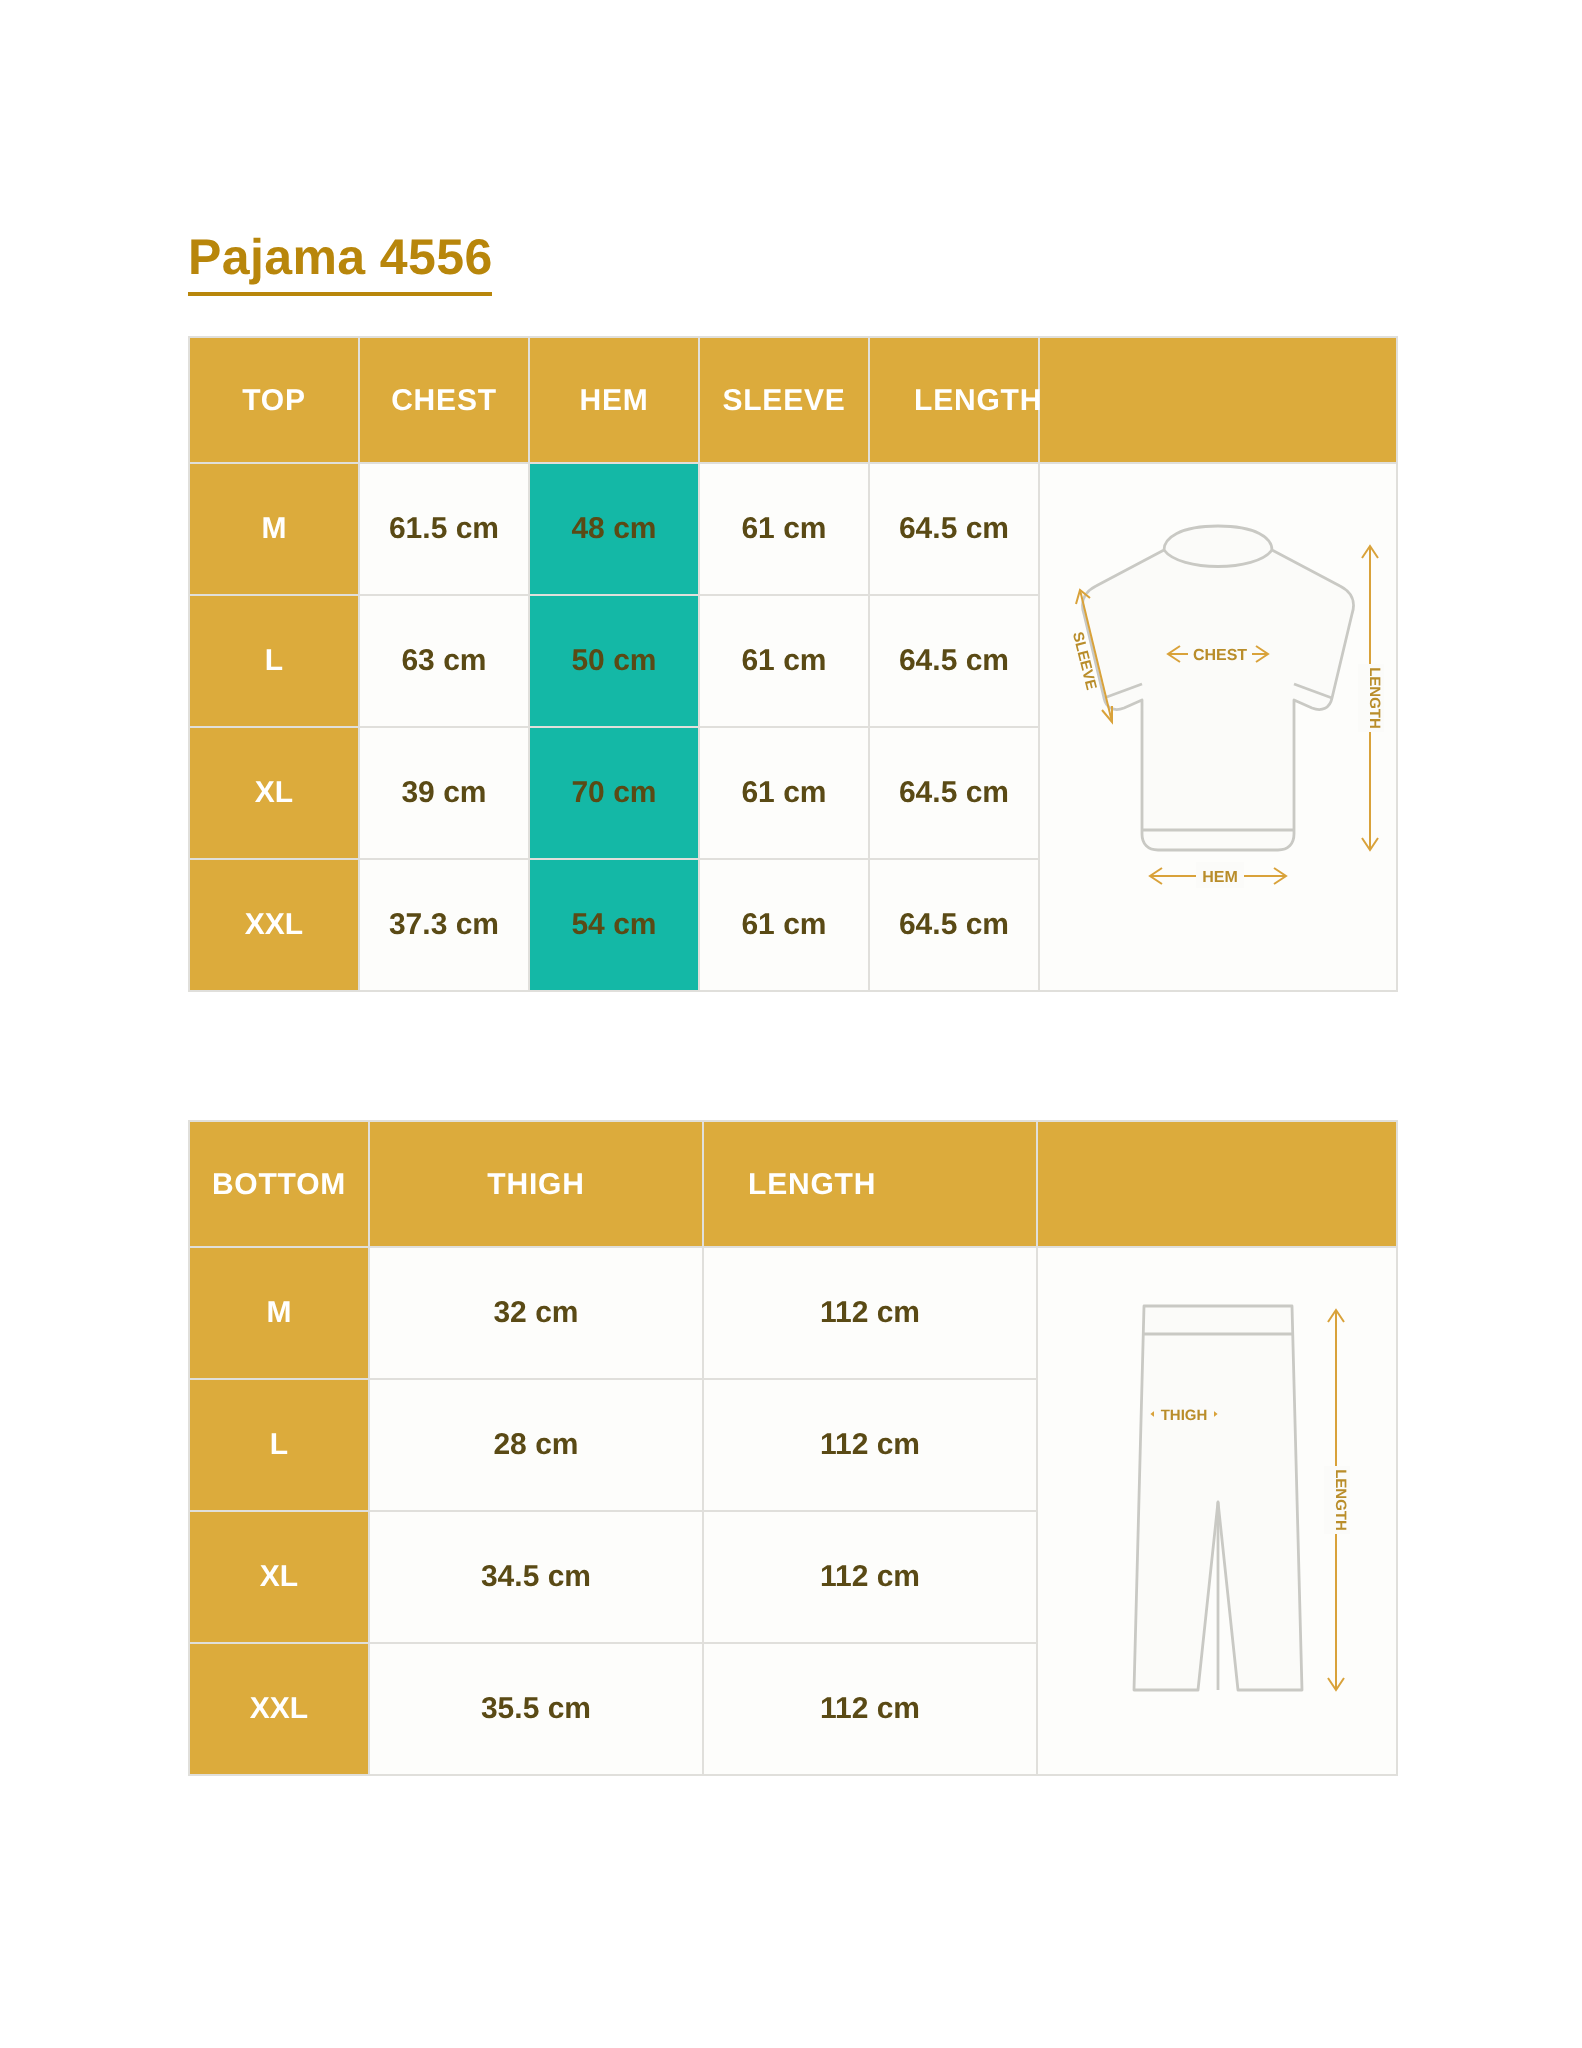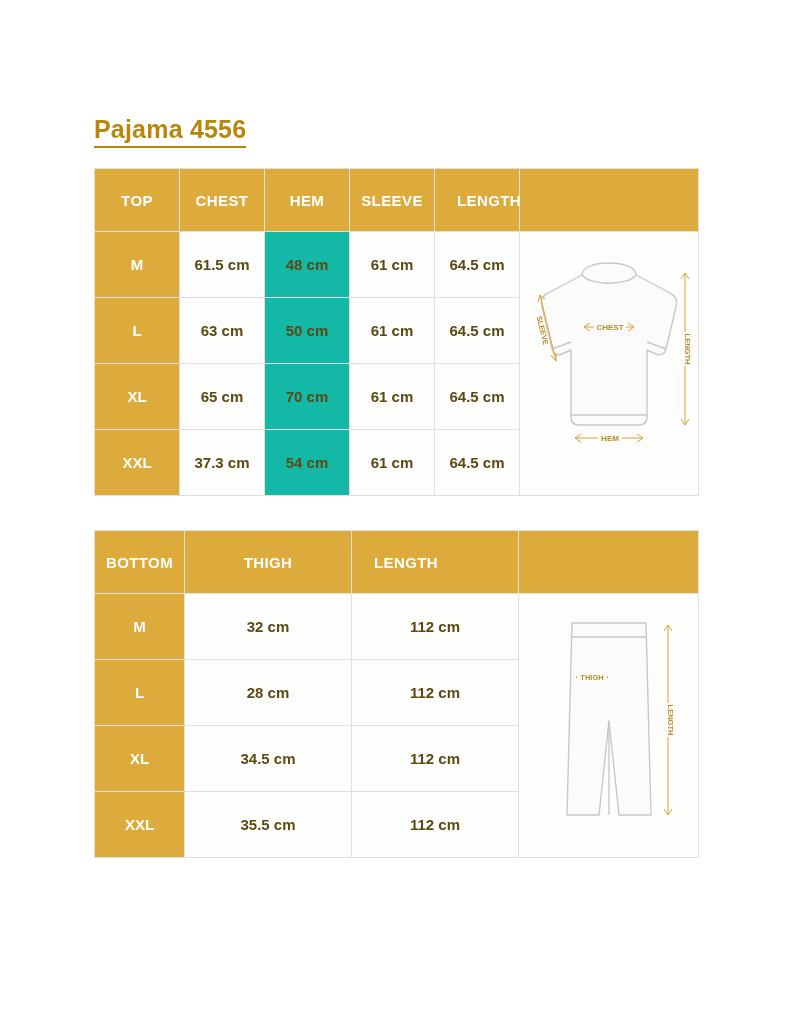--- a/index.html
+++ b/index.html
@@ -182,36 +182,36 @@
       </tr>
       <tr class="row-top">
         <td class="size-cell">L</td>
         <td class="val-cell">63 cm</td>
         <td class="val-cell alt">50 cm</td>
         <td class="val-cell">61 cm</td>
         <td class="val-cell">64.5 cm</td>
       </tr>
       <tr class="row-top">
         <td class="size-cell">XL</td>
-        <td class="val-cell">65  cm</td>
+        <td class="val-cell">39  cm</td>
         <td class="val-cell alt">70 cm</td>
         <td class="val-cell">61 cm</td>
         <td class="val-cell">64.5 cm</td>
       </tr>
       <tr class="row-top">
         <td class="size-cell">XXL</td>
         <td class="val-cell">37.3 cm</td>
         <td class="val-cell alt">54 cm</td>
         <td class="val-cell">61 cm</td>
         <td class="val-cell">64.5 cm</td>
       </tr>
     </tbody>
   </table>
 
-  <table class="size-table" style="left:94px; top:530px; width:604px;">
+  <table class="size-table" style="left:94px; top:560px; width:604px;">
     <colgroup>
       <col style="width:90px">
       <col style="width:167px">
       <col style="width:167px">
       <col style="width:180px">
     </colgroup>
     <thead>
       <tr>
         <th class="hdr-cell">BOTTOM</th>
         <th class="hdr-cell">THIGH</th>

